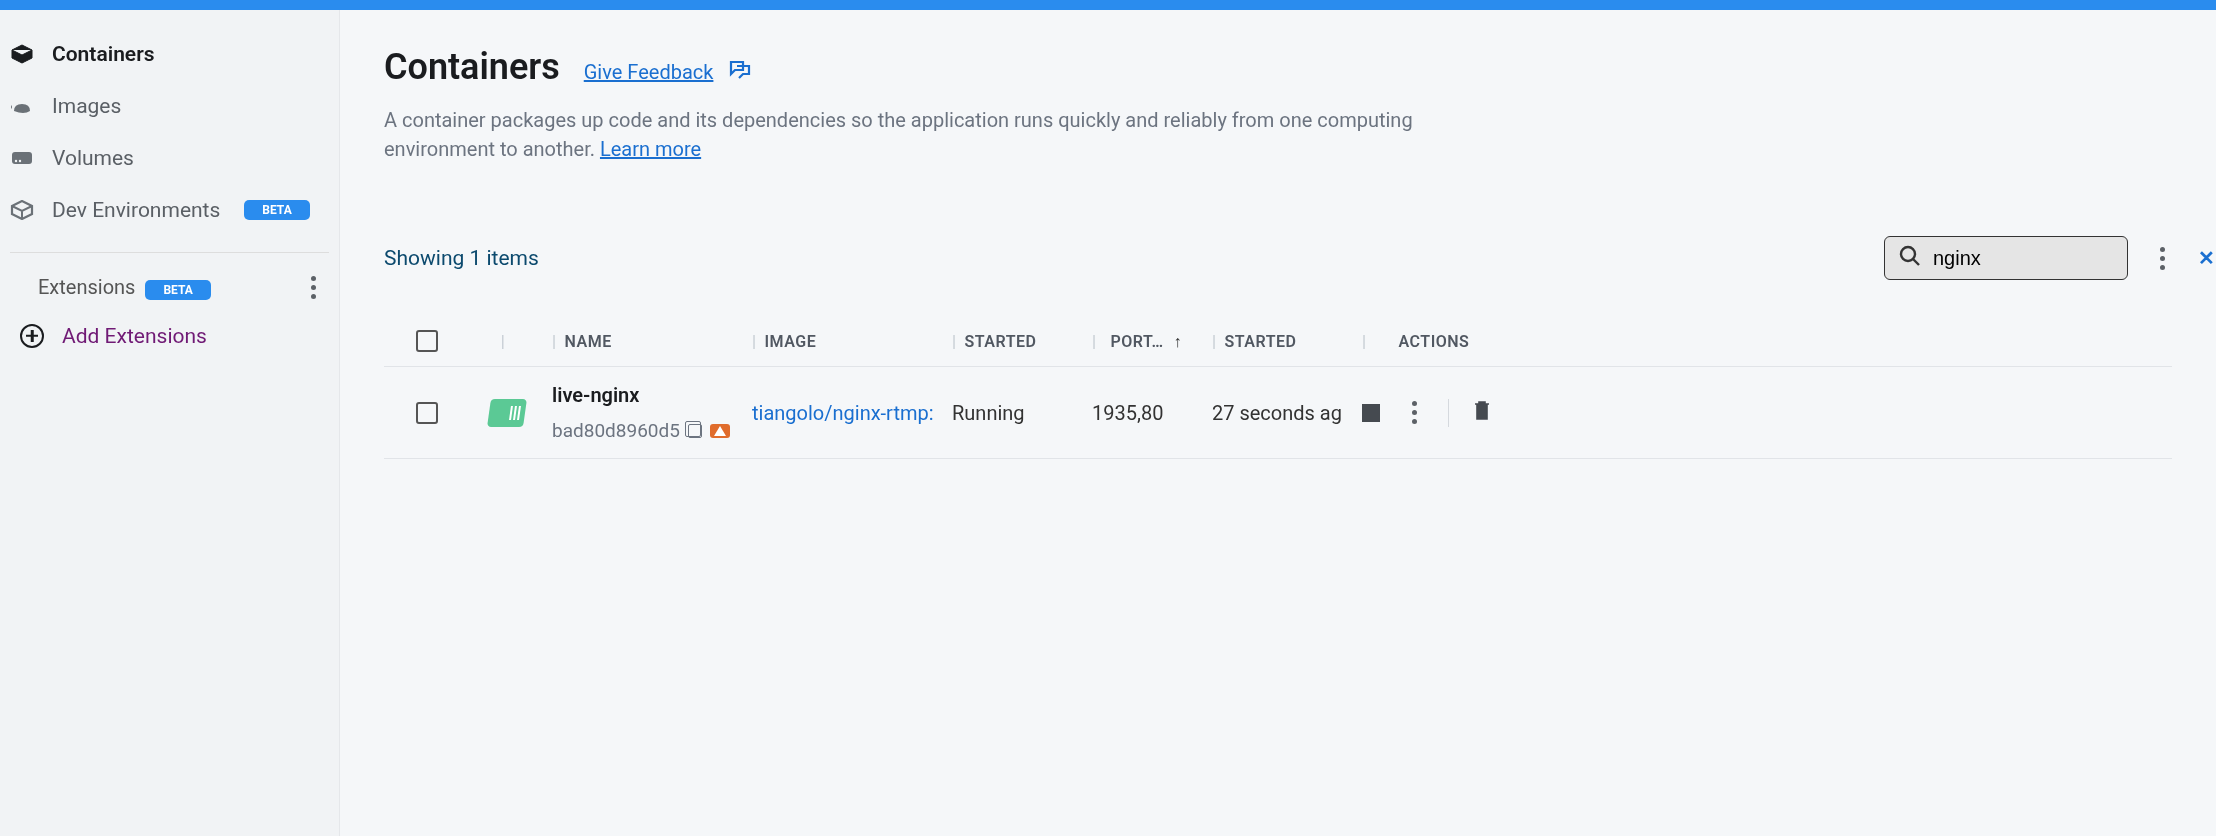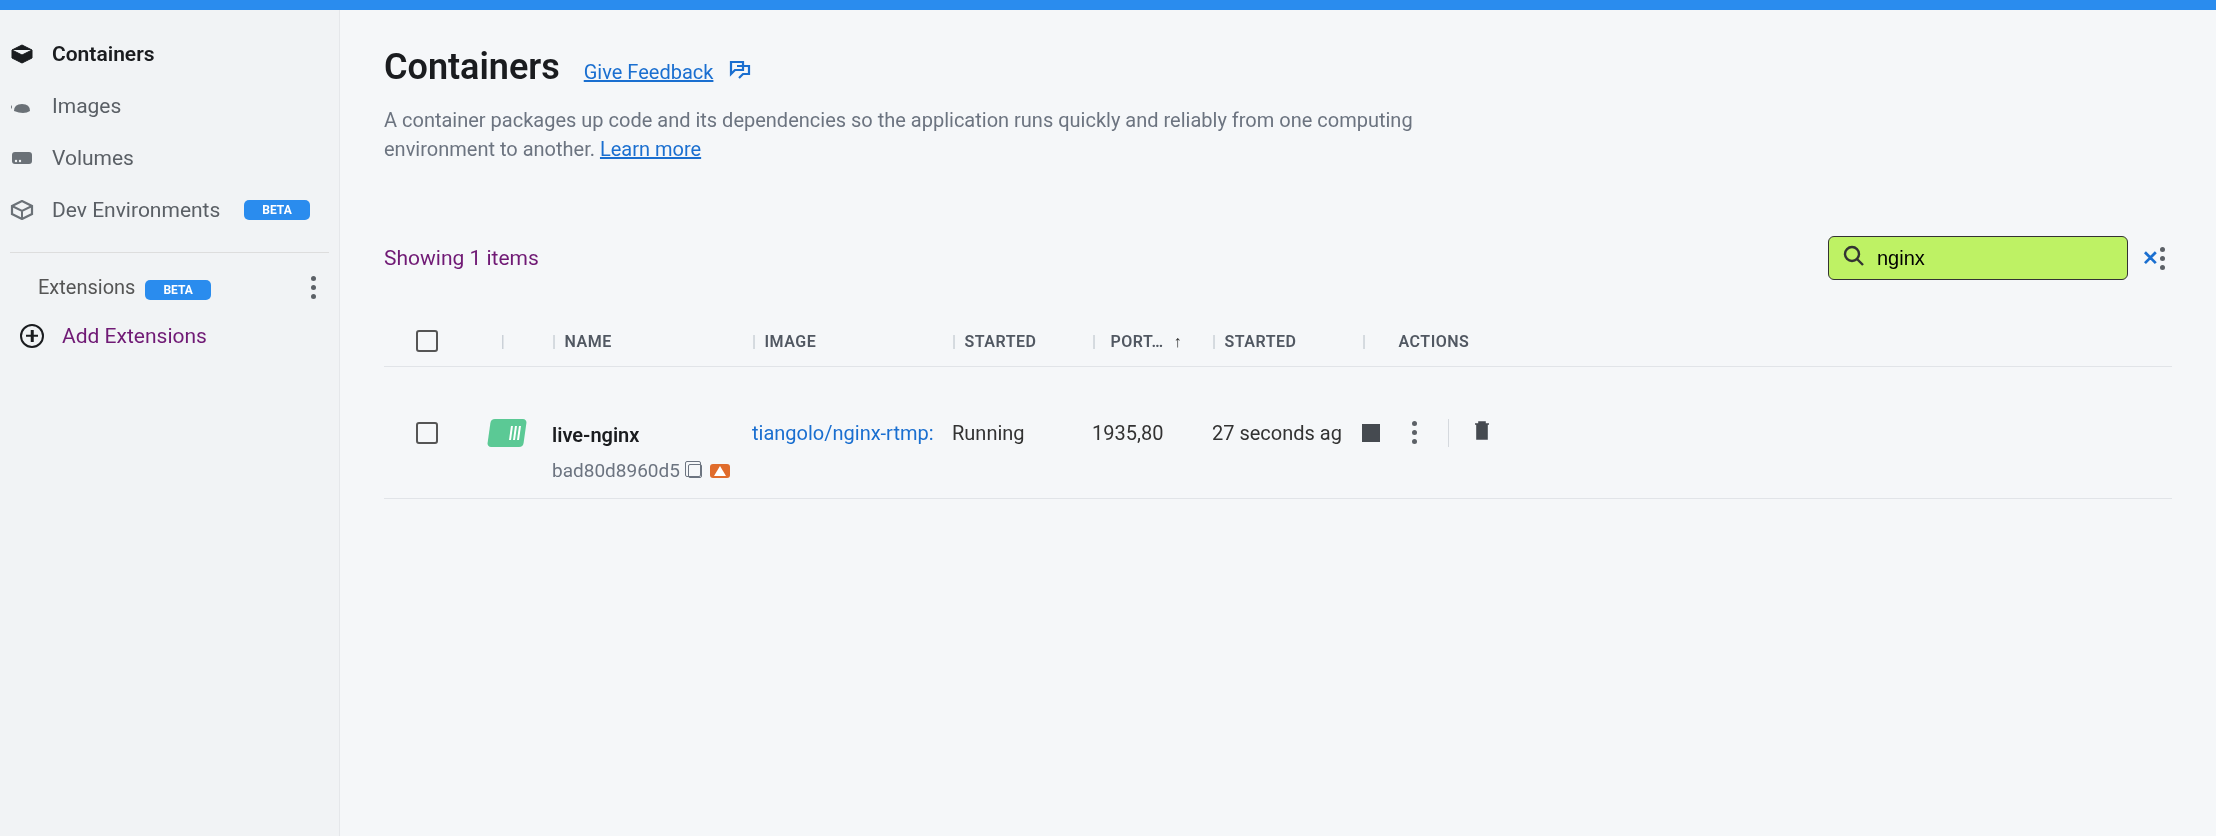--- a/index.html
+++ b/index.html
@@ -169,35 +169,35 @@
       cursor: pointer;
     }
     .list-controls {
       display: flex;
       align-items: center;
       justify-content: space-between;
       margin-top: 72px;
     }
     .showing {
       font-size: 21px;
-      color: #701a75;
+      color: #0c4a6e;
     }
     .controls-right {
       display: flex;
       align-items: center;
       gap: 24px;
     }
     .search-box {
       display: flex;
       align-items: center;
       border: 1.5px solid #333;
       border-radius: 6px;
       padding: 8px 14px;
-      width: 300px;
-      background: #bef264;
+      width: 244px;
+      background: #e5e5e5;
     }
     .search-box input {
       border: none;
       outline: none;
       font-size: 20px;
       flex: 1;
       margin-left: 12px;
       background: transparent;
     }
     .search-box .clear {
@@ -266,21 +266,20 @@
       right: 5px;
       top: 7px;
       width: 2px;
       height: 14px;
       background: #fff;
       box-shadow: -4px 0 #fff, -8px 0 #fff;
     }
     .name-main {
       font-weight: 600;
       color: #1a1c1f;
-      margin-top: 40px;
     }
     .name-sub {
       color: #6c7480;
       font-size: 19px;
       display: flex;
       align-items: center;
       gap: 8px;
       margin-top: 12px;
     }
     .copy-icon {

